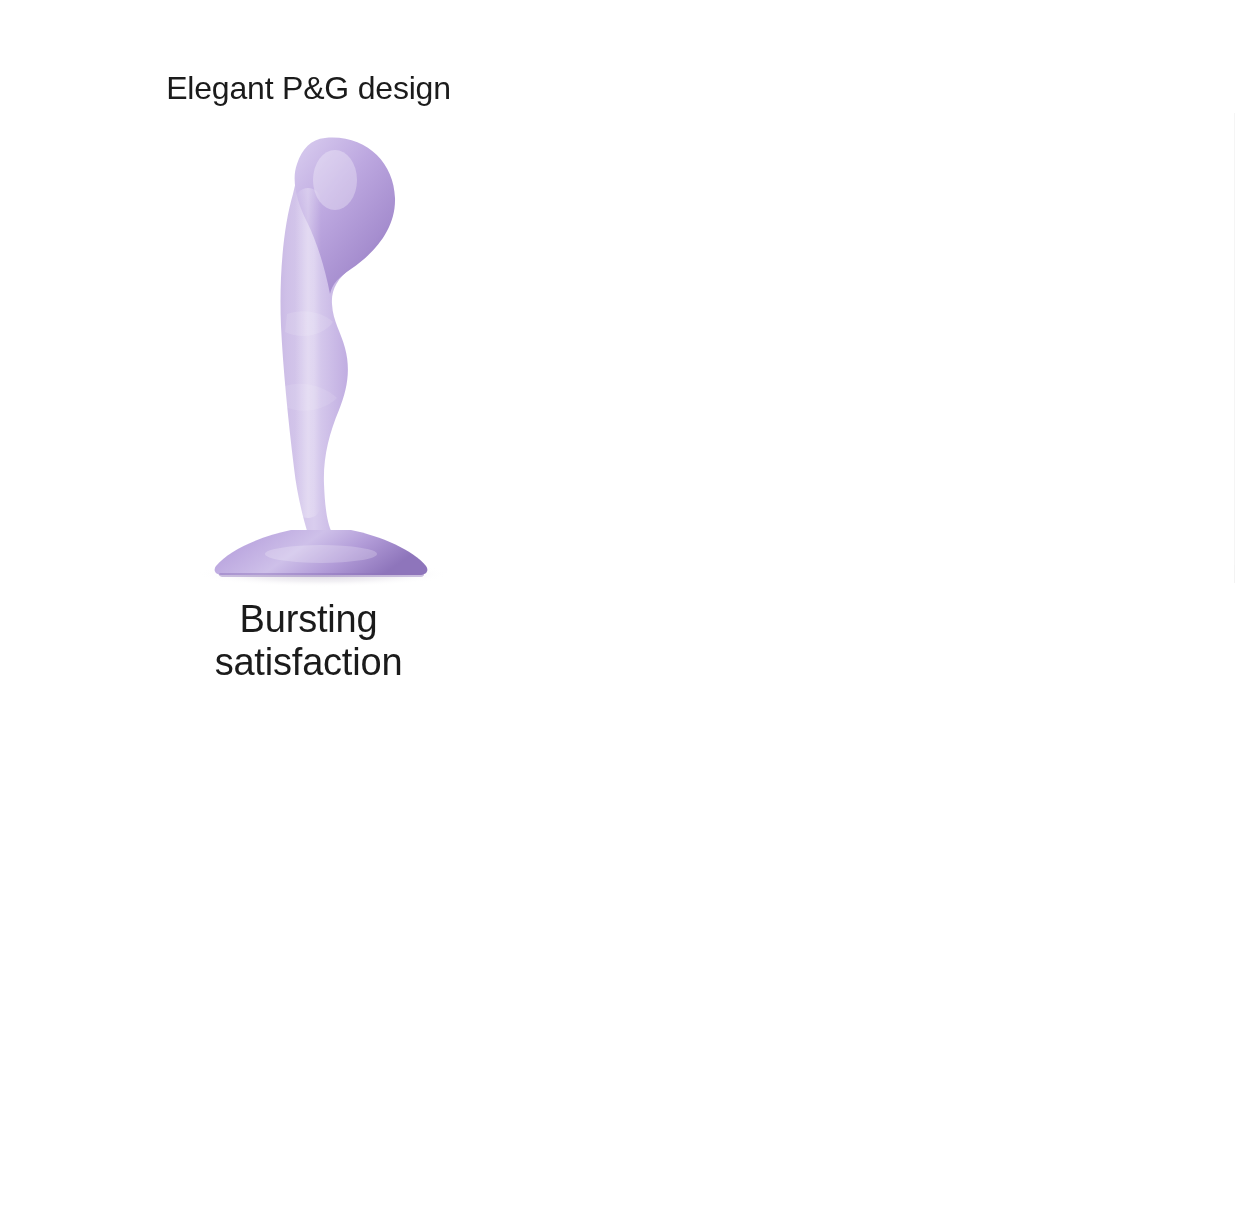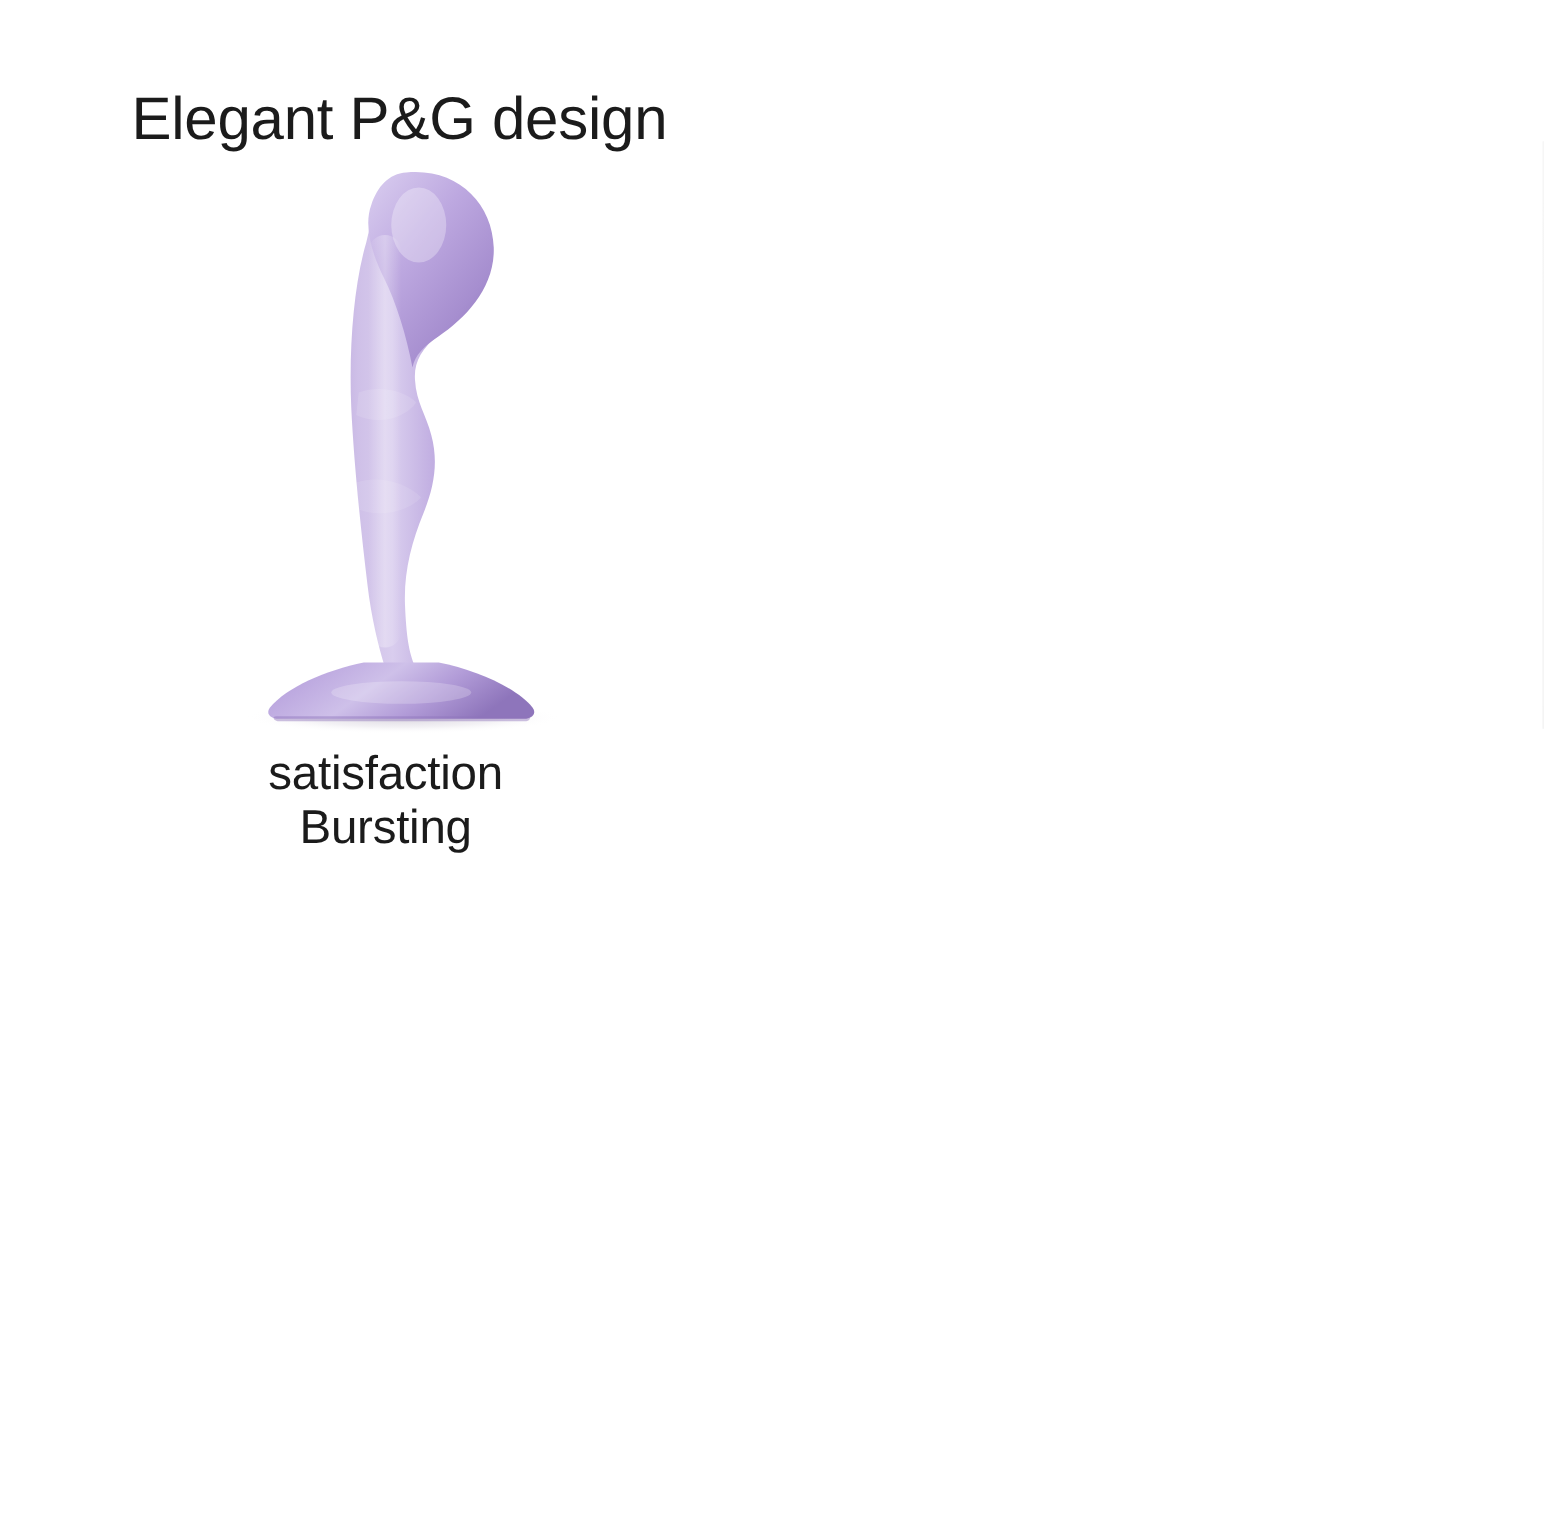--- a/index.html
+++ b/index.html
@@ -19,28 +19,27 @@
   .sheet {
     position: relative;
     width: 1235px;
     height: 1218px;
     background: #ffffff;
   }
 
   
   .heading {
     position: absolute;
-    font-size: 48px;
+    font-size: 32px;
     font-weight: 300;
     letter-spacing: -0.2px;
     color: #1b1b1b;
     text-align: center;
     white-space: nowrap;
     line-height: 1;
-    padding-left: 11px;
   }
   .caption {
     position: absolute;
     font-size: 38px;
     font-weight: 300;
     letter-spacing: -0.2px;
     color: #1b1b1b;
     text-align: center;
     line-height: 43px;
   }
@@ -173,22 +172,22 @@
           Z" fill="url(#baseGrad)"></path>
         <path d="M 46 455 L 246 455 C 250 455 250 458 246 459 L 47 459 C 43 458 43 455 46 455 Z" fill="#8d74ba" opacity="0.45"></path>
 
         <rect x="120" y="70" width="26" height="330" fill="url(#specA)" opacity="0.55" rx="13"></rect>
         <ellipse cx="160" cy="62" rx="22" ry="30" fill="#ffffff" opacity="0.30"></ellipse>
         <ellipse cx="146" cy="436" rx="56" ry="9" fill="#ffffff" opacity="0.22"></ellipse>
       </svg>
     </div>
 
     <div class="caption" id="c1">
+      <div>Bursting</div>
       <div>satisfaction</div>
-      <div>Bursting</div>
     </div>
   </div>
 
   <div class="quad" id="q2">
 
     <div class="heading" id="h2">Switch body parts</div>
 
     <div class="bodypanel">
       <svg viewBox="0 0 536 470" xmlns="http://www.w3.org/2000/svg" aria-hidden="true">
         <defs>

